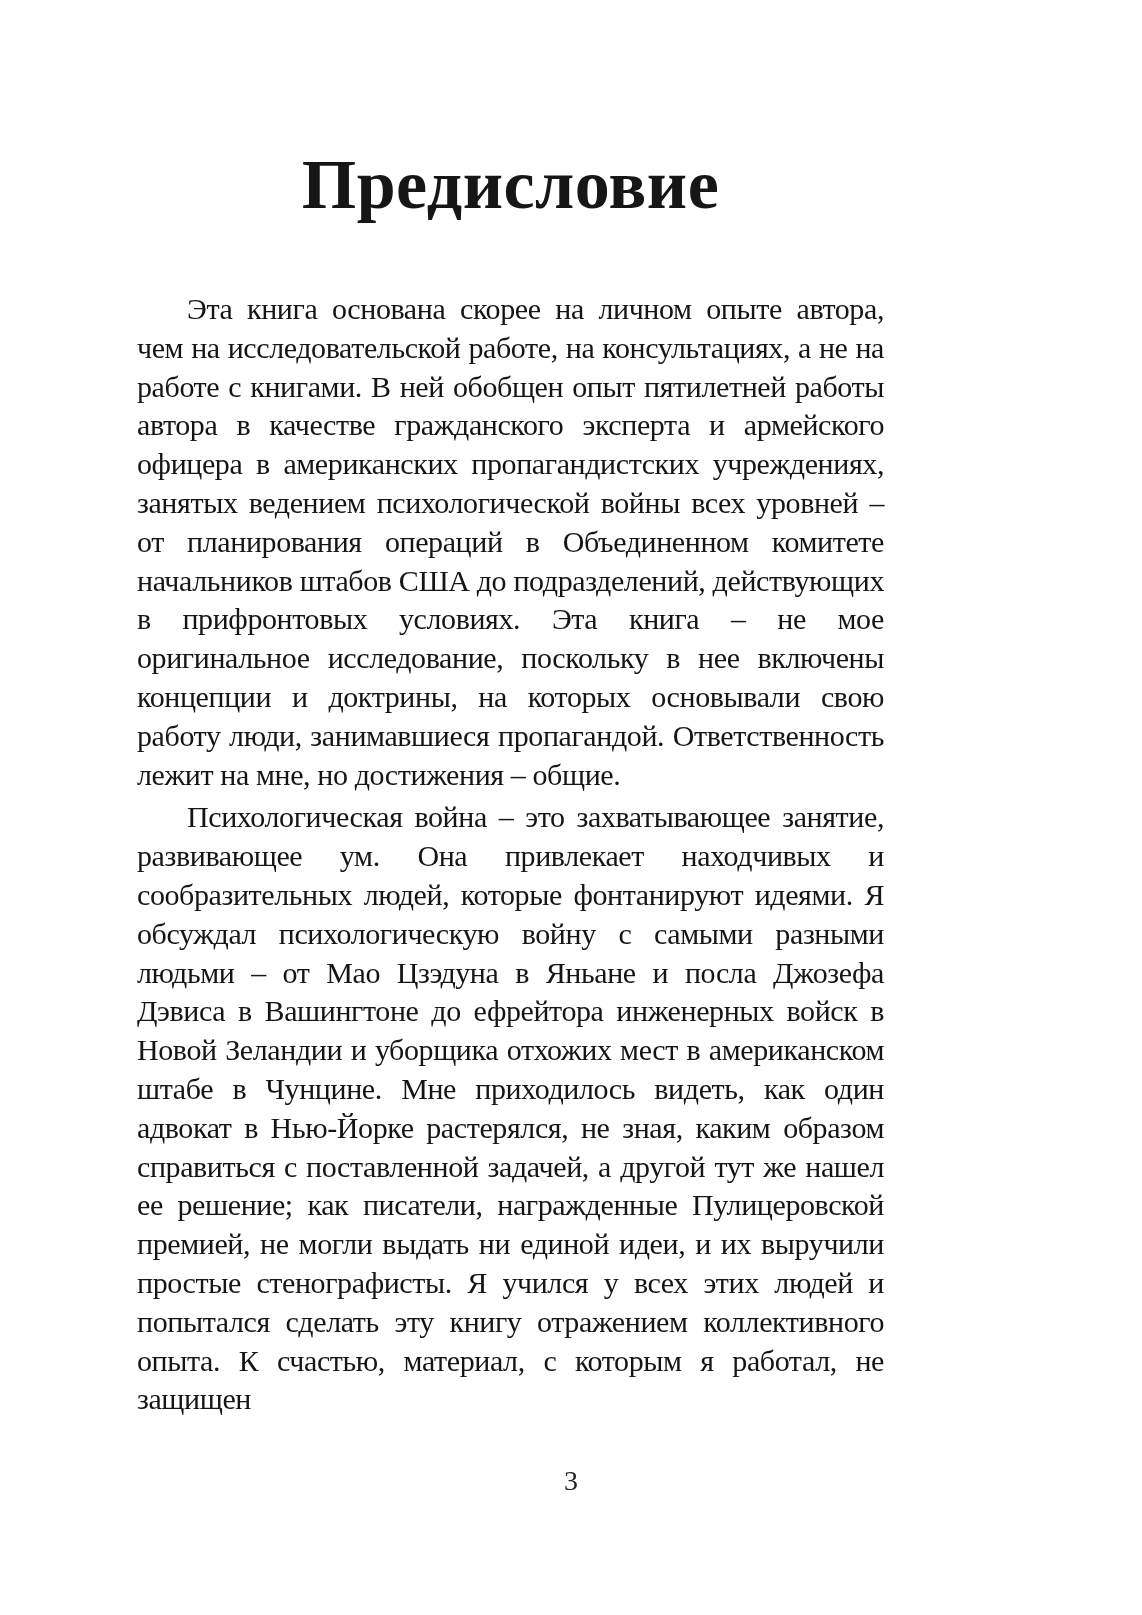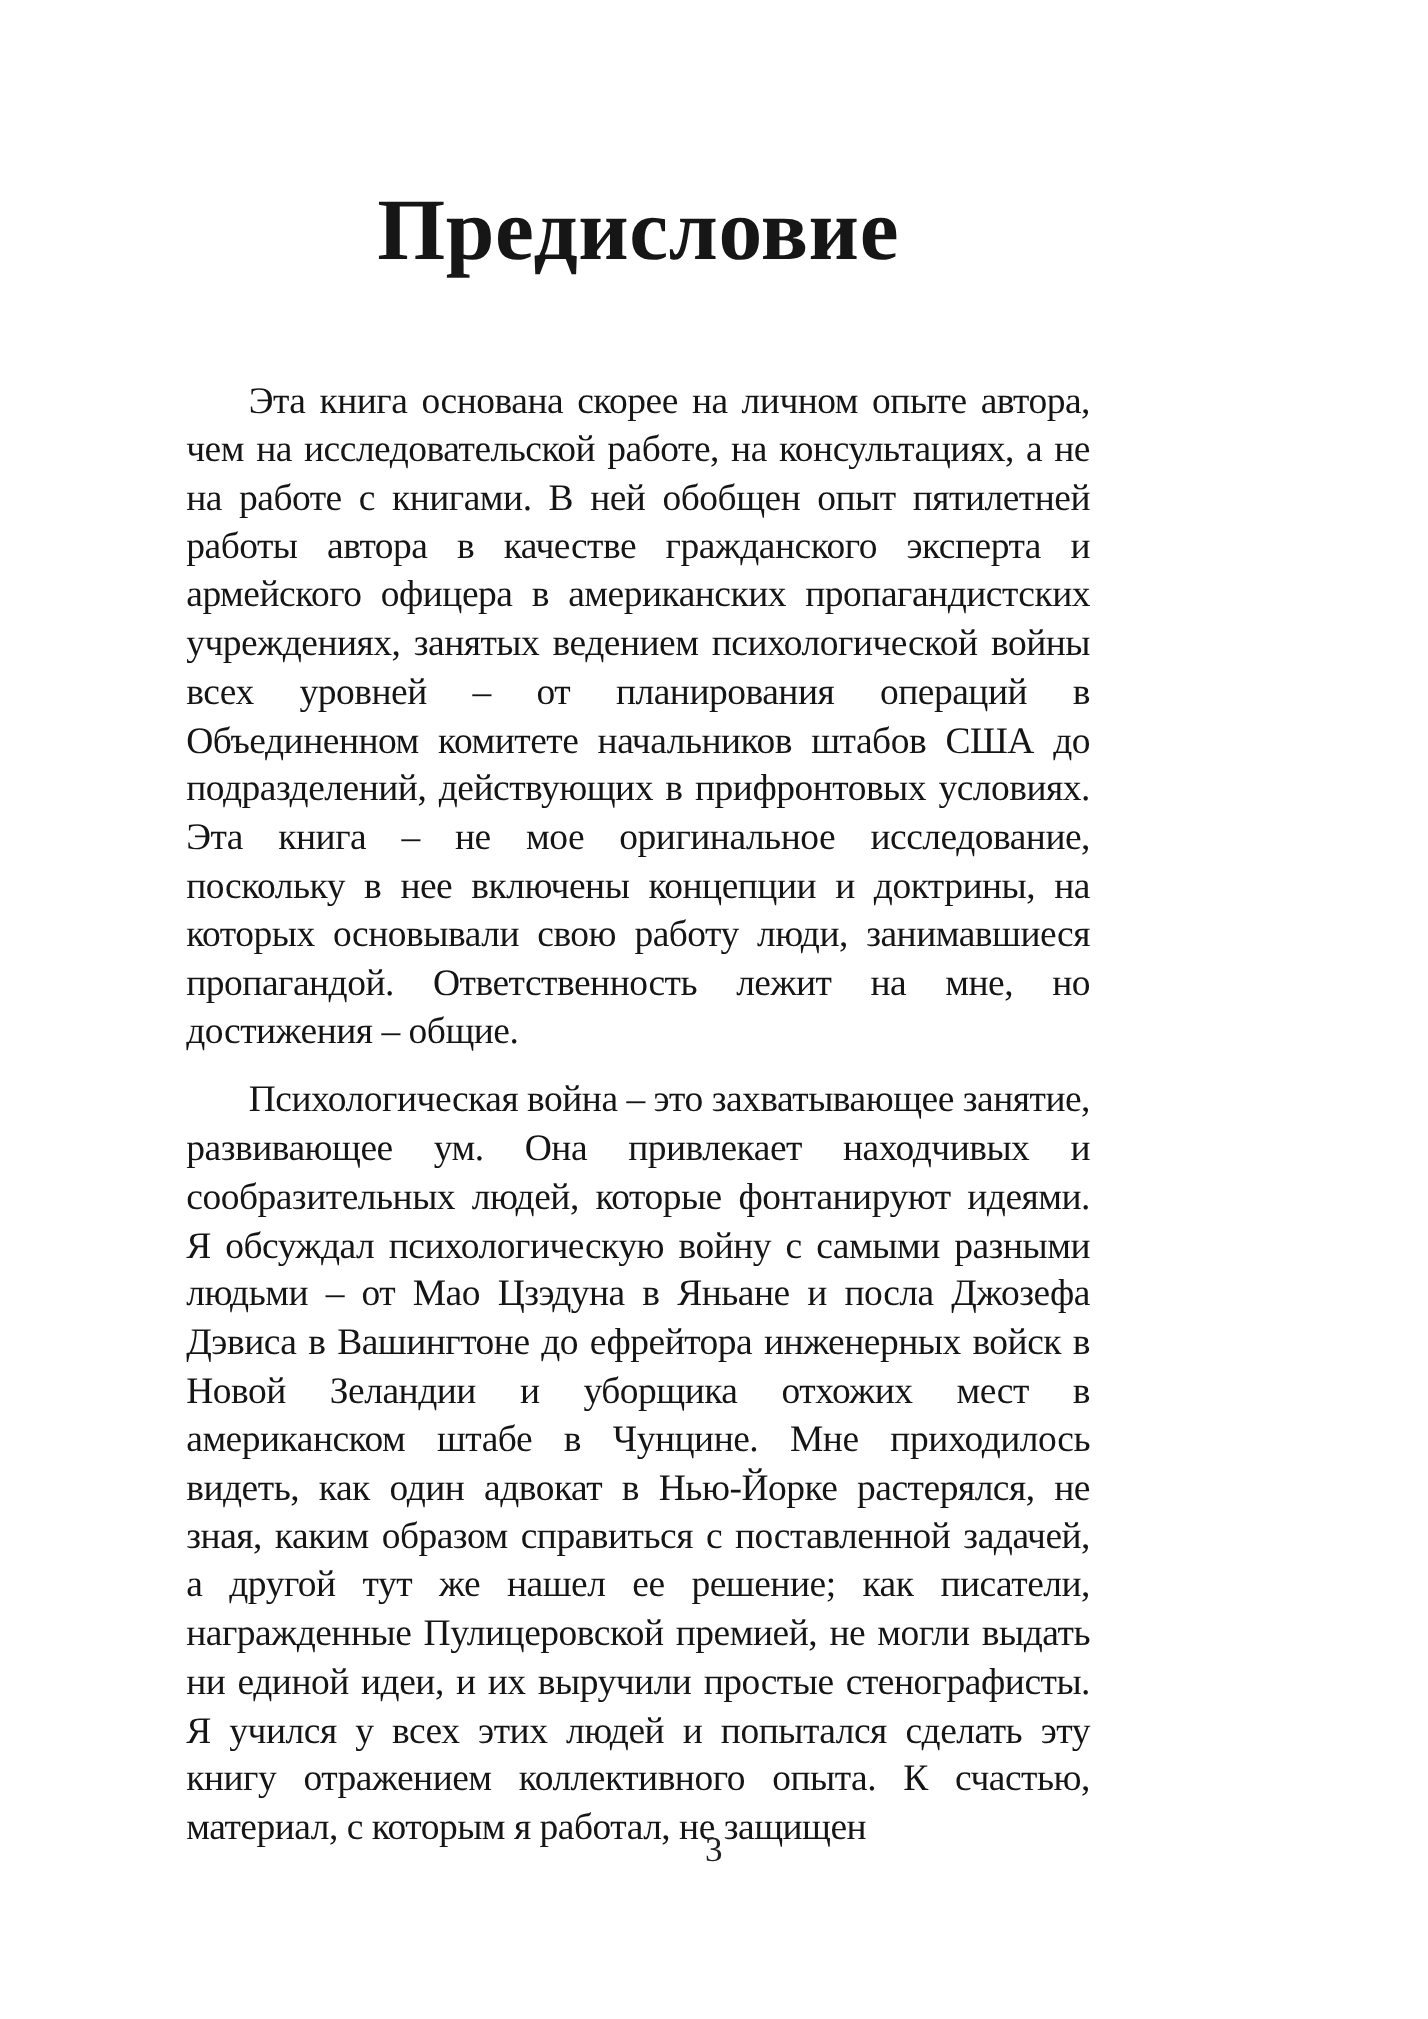--- a/index.html
+++ b/index.html
@@ -29,21 +29,21 @@
     text-align: center;
     letter-spacing: 0.5px;
     margin: 0 0 66px 0;
     line-height: 1.0;
     color: #161616;
   }
   .body-text {
     flex: 0 0 auto;
   }
   .body-para {
-    margin: 16px;
+    margin: 4px;
     font-size: 30px;
     line-height: 38.8px;
     letter-spacing: -0.4px;
     text-align: justify;
     text-indent: 50px;
     color: #151515;
   }
   .page-footer {
     position: absolute;
     left: 0;

